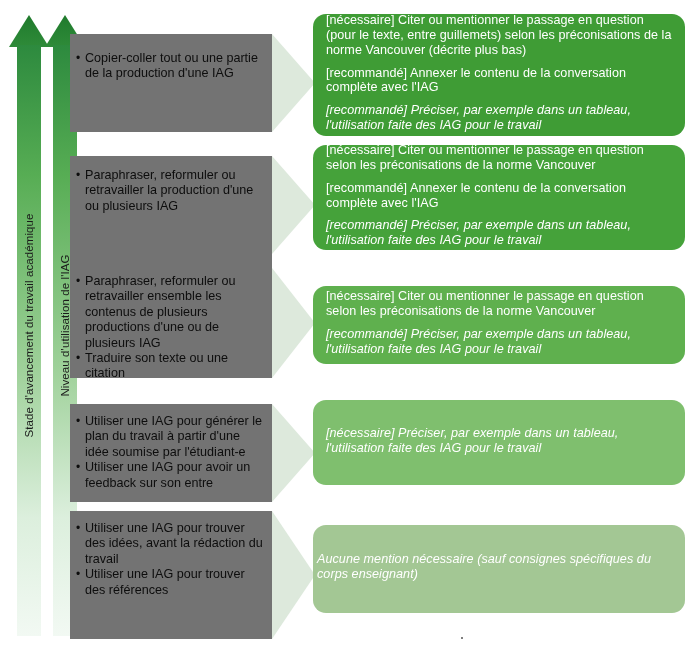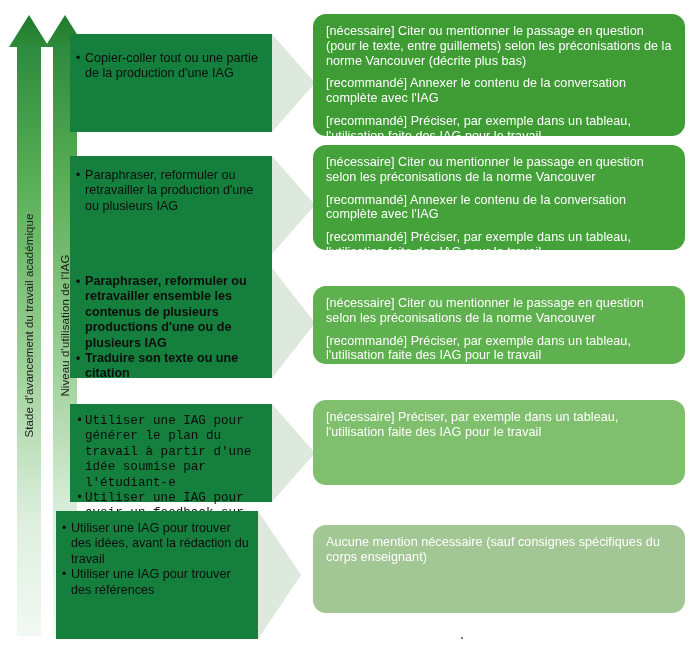--- a/index.html
+++ b/index.html
@@ -29,21 +29,21 @@
     transform:rotate(-90deg) translate(-621px,0);
     display:flex;align-items:center;justify-content:center;
     height:40px;
     font-size:11.5px;color:#1a1a1a;white-space:nowrap;letter-spacing:0.1px;
   }
   #axis-1 .axis-label{transform:rotate(-90deg) translate(-621px,0);}
 
   
   .stage-row{
     position:absolute;
-    background:#15803d;
+    background:#737373;
     color:#111;
   }
   .stage-row .tip{
     position:absolute;right:-43px;top:0;bottom:0;width:43px;
   }
   .stage-row .tip:before{
     content:"";position:absolute;left:0;top:50%;transform:translateY(-50%);
     width:0;height:0;
     border-top:0 solid transparent;
     border-bottom:0 solid transparent;
@@ -61,30 +61,30 @@
     content:"\2022";
     position:absolute;left:0;top:-0.5px;
     font-size:12px;line-height:15.4px;
   }
 
   
   .result-box{
     position:absolute;
     border-radius:13px;
     color:#ffffff;
-    display:flex;flex-direction:column;justify-content:space-between;
+    display:flex;flex-direction:column;justify-content:center;
     box-sizing:border-box;
   }
   .result-box p{
     margin:0 0 8px 0;
     font-size:12.6px;
     line-height:14.8px;
     letter-spacing:0.05px;
   }
-  .result-box p:last-child{margin-bottom:4px;}
+  .result-box p:last-child{margin-bottom:4px;font-style:italic;}
 
   .dot-mark{
     position:absolute;left:461px;top:637px;
     width:2px;height:2px;background:#555;border-radius:50%;
   }
 </style>
 </head>
 <body>
 
 <div class="axis-arrow" id="axis-1">
@@ -123,55 +123,55 @@
     </div>
 </div>
 
 <div class="result-box" style="left:313px;top:145px;width:372px;height:105px;background:#45a23a;padding:10px 13px;">
   <p>[nécessaire] Citer ou mentionner le passage en question selon les préconisations de la norme Vancouver</p>
   <p>[recommandé] Annexer le contenu de la conversation complète avec l'IAG</p>
   <p>[recommandé] Préciser, par exemple dans un tableau, l'utilisation faite des IAG pour le travail</p>
 </div>
 
 <div class="stage-row" id="stage-3" style="left:70px;top:268px;width:202px;height:110px;">
-  <ul class="bullets" style="padding:6px 8px 0 6px;font-weight:bold;">
+  <ul class="bullets" style="padding:6px 8px 0 6px;">
     <li>Paraphraser, reformuler ou retravailler ensemble les contenus de plusieurs productions d'une ou de plusieurs IAG</li>
     <li>Traduire son texte ou une citation</li>
   </ul>
   <div class="tip">
       <span style="position:absolute;left:0;top:0;width:0;height:0;border-top:55px solid transparent;border-bottom:55px solid transparent;border-left:43px solid #dde9dc;"></span>
     </div>
 </div>
 
 <div class="result-box" style="left:313px;top:286px;width:372px;height:78px;background:#5fb04e;padding:10px 13px;">
   <p>[nécessaire] Citer ou mentionner le passage en question selon les préconisations de la norme Vancouver</p>
   <p>[recommandé] Préciser, par exemple dans un tableau, l'utilisation faite des IAG pour le travail</p>
 </div>
 
 <div class="stage-row" id="stage-4" style="left:70px;top:404px;width:202px;height:98px;">
-  <ul class="bullets" style="padding:10px 8px 0 6px;font-family:Liberation Mono, monospace;">
+  <ul class="bullets" style="padding:10px 8px 0 6px;">
     <li>Utiliser une IAG pour générer le plan du travail à partir d'une idée soumise par l'étudiant-e</li>
     <li>Utiliser une IAG pour avoir un feedback sur son entre</li>
   </ul>
   <div class="tip">
       <span style="position:absolute;left:0;top:0;width:0;height:0;border-top:49px solid transparent;border-bottom:49px solid transparent;border-left:43px solid #dde9dc;"></span>
     </div>
 </div>
 
 <div class="result-box" style="left:313px;top:400px;width:372px;height:85px;background:#7fbf6e;padding:10px 13px;">
   <p>[nécessaire] Préciser, par exemple dans un tableau, l'utilisation faite des IAG pour le travail</p>
 </div>
 
-<div class="stage-row" id="stage-5" style="left:56px;top:511px;width:202px;height:128px;">
+<div class="stage-row" id="stage-5" style="left:70px;top:511px;width:202px;height:128px;">
   <ul class="bullets" style="padding:10px 8px 0 6px;">
     <li>Utiliser une IAG pour trouver des idées, avant la rédaction du travail</li>
     <li>Utiliser une IAG pour trouver des références</li>
   </ul>
   <div class="tip">
       <span style="position:absolute;left:0;top:0;width:0;height:0;border-top:64px solid transparent;border-bottom:64px solid transparent;border-left:43px solid #dde9dc;"></span>
     </div>
 </div>
 
-<div class="result-box" style="left:313px;top:525px;width:372px;height:88px;background:#a3c794;padding:10px 13px;">
+<div class="result-box" style="left:313px;top:525px;width:372px;height:88px;background:#a3c794;padding:10px 4px;">
   <p>Aucune mention nécessaire (sauf consignes spécifiques du corps enseignant)</p>
 </div>
 
 <div class="dot-mark"></div>
 
 </body></html>

